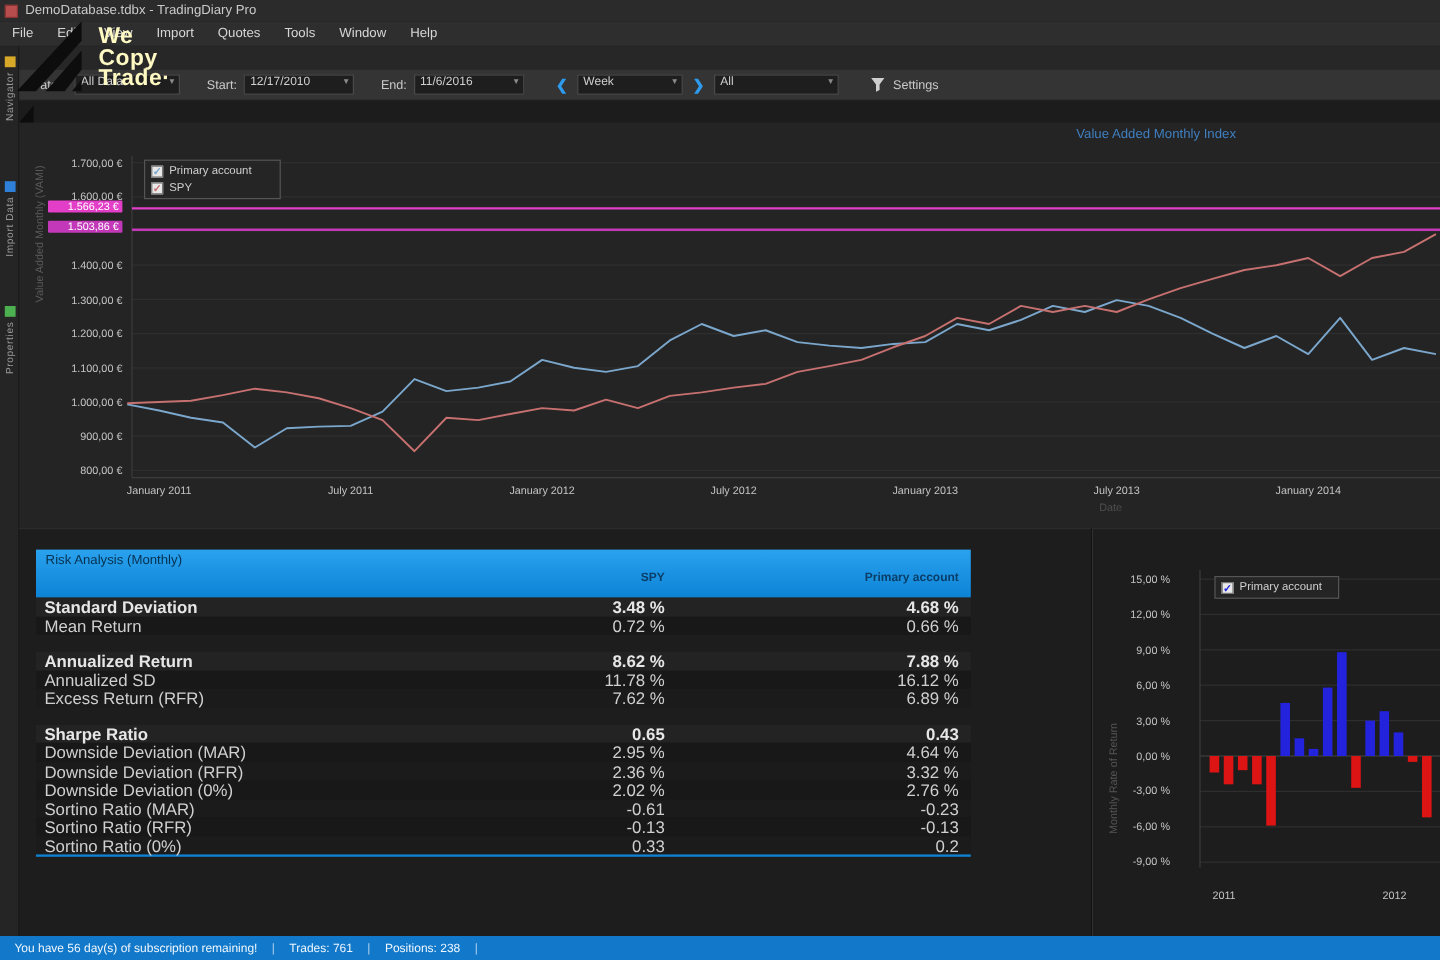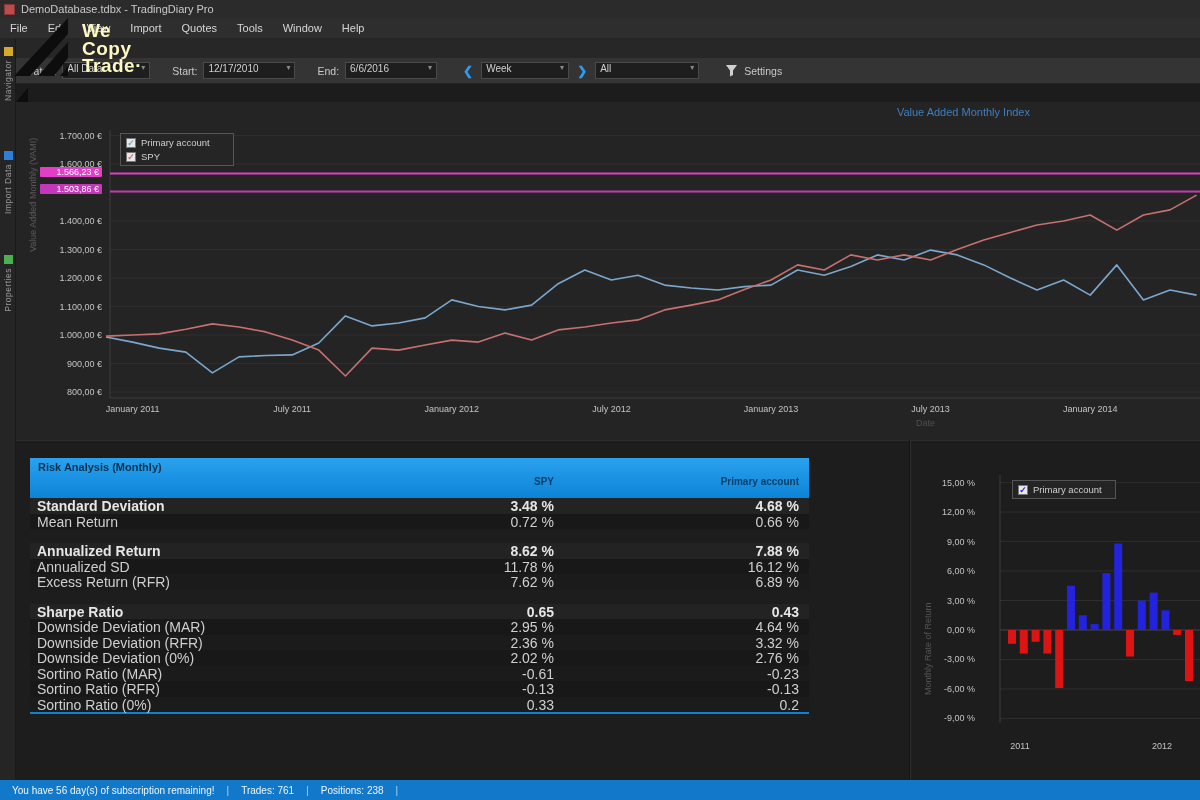--- a/index.html
+++ b/index.html
@@ -67,21 +67,21 @@
   
   #bottom { left:16px; top:440px; width:1184px; height:340px; background:#1d1d1d;
             border-top:1px solid #2c2c2c; }
   #vdivider { left:909px; top:440px; width:2px; height:340px; background:#141414;
               border-right:1px solid #2f2f2f; }
 
   
   #risk-table { left:30px; top:458px; width:779px; border-bottom:2px solid #1080d0;
                 background:#1b1b1b; }
   #rt-header { background:linear-gradient(#2aa2ee,#0d83d6); height:40px; }
-  #rt-title { font-size:11px; font-weight:bold; color:#06304f; padding:3px 0 0 8px; }
+  #rt-title { font-size:11px; font-weight:normal; color:#06304f; padding:3px 0 0 8px; }
   #rt-cols { display:grid; grid-template-columns:1fr 210px 245px; font-size:10px;
              font-weight:bold; color:#0a3e68; height:17px; align-items:center; }
   .trow { display:grid; grid-template-columns:1fr 210px 245px; height:15.5px;
           align-items:center; font-size:14px; }
   .trow.alt { background:#181818; }
   .trow.boldrow { background:#232323; font-weight:bold; color:#e6e6e6; }
   .trow.spacer { height:14px; background:#1d1d1d; }
   .c-label { padding-left:7px; }
   .c-val { text-align:right; padding-right:10px; }
 
@@ -148,21 +148,21 @@
     <span>All Data</span>
     <span class="tb-caret">▾</span>
   </div>
   <span class="tb-label" style="margin-left:22px">Start:</span>
   <div class="tb-date" style="width:92px">
     <span>12/17/2010</span>
     <span class="tb-caret">▾</span>
   </div>
   <span class="tb-label" style="margin-left:22px">End:</span>
   <div class="tb-date" style="width:92px">
-    <span>6/6/2016</span>
+    <span>11/6/2016</span>
     <span class="tb-caret">▾</span>
   </div>
   <span class="nav-arrow" style="margin-left:18px">❮</span>
   <div class="tb-select" style="width:88px">
     <span>Week</span>
     <span class="tb-caret">▾</span>
   </div>
   <span class="nav-arrow">❯</span>
   <div class="tb-select" style="width:104px">
     <span>All</span>

